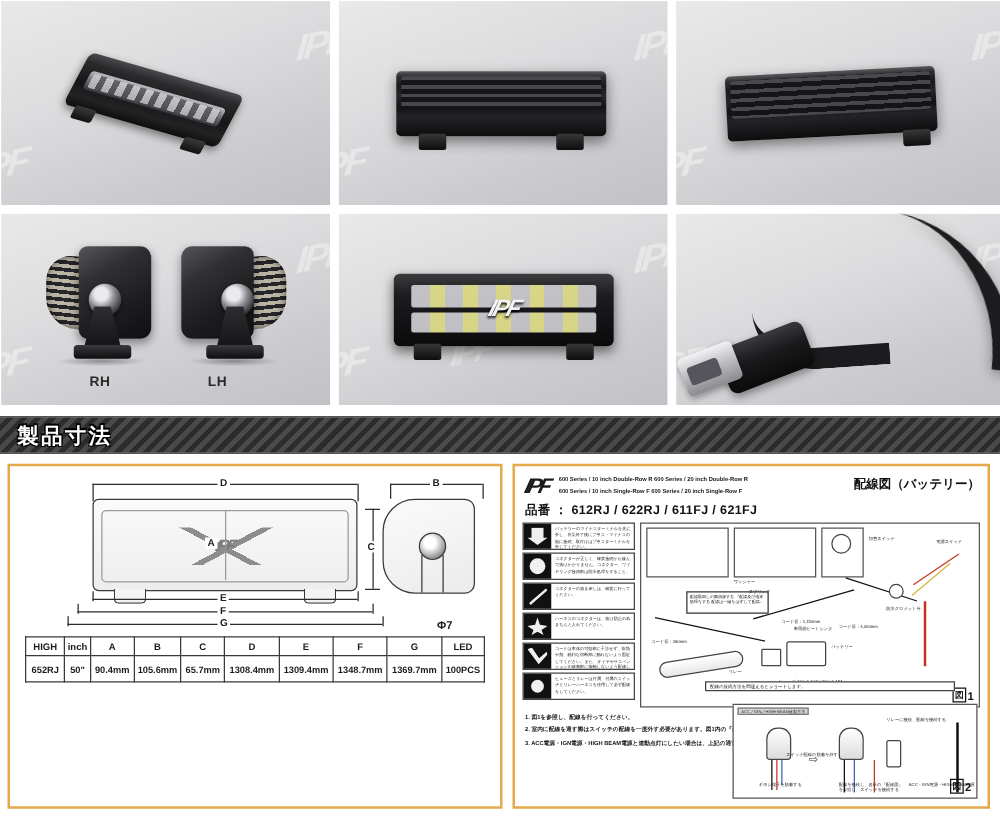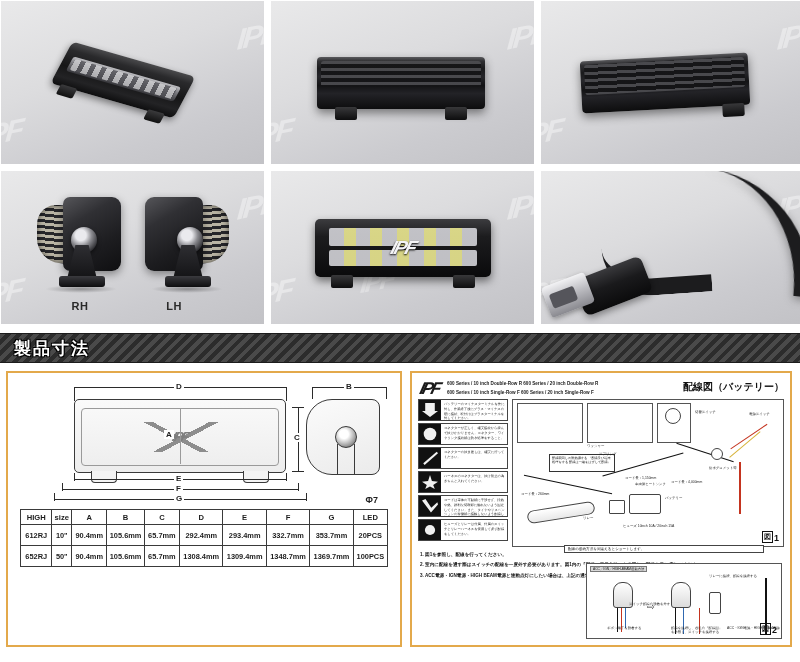--- a/index.html
+++ b/index.html
@@ -279,21 +279,21 @@
   .dev-side .hub{
     position:absolute; left:28px; top:26px; width:22px; height:22px; border-radius:50%;
     border:1.2px solid #3a3a3a;
     background: radial-gradient(circle at 40% 36%, #fff 0 25%, #b9b9b9 55%, #4a4a4a 100%);
   }
   .dev-side .leg{
     position:absolute; left:30px; top:44px; width:18px; height:30px;
     border-left:1.2px solid #3a3a3a; border-right:1.2px solid #3a3a3a;
   }
   .phi{
-    position:absolute; right:16px; bottom:-2px; font-size:9px; color:#1f1f1f; font-weight:600;
+    position:absolute; right:32px; bottom:-2px; font-size:9px; color:#1f1f1f; font-weight:600;
   }
 
   
   table.dims{
     border-collapse:collapse;
     margin: 6px auto 0 auto;
     width: 368px;
     font-size:7.4px;
     color:#1c1c1c;
   }
@@ -573,44 +573,32 @@
           <col class="n">
         <col class="w">
           <col class="w">
           <col class="w">
           <col class="w">
           <col class="l">
       </colgroup>
       <thead>
         <tr>
           <th>HIGH</th>
-          <th>size</th>
+          <th>inch</th>
           <th>A</th>
           <th>B</th>
           <th>C</th>
           <th>D</th>
           <th>E</th>
           <th>F</th>
           <th>G</th>
           <th>LED</th>
         </tr>
       </thead>
       <tbody>
-        <tr>
-          <td>612RJ</td>
-          <td>10"</td>
-          <td>90.4mm</td>
-          <td>105.6mm</td>
-          <td>65.7mm</td>
-          <td>292.4mm</td>
-          <td>293.4mm</td>
-          <td>332.7mm</td>
-          <td>353.7mm</td>
-          <td>20PCS</td>
-        </tr>
         <tr>
           <td>652RJ</td>
           <td>50"</td>
           <td>90.4mm</td>
           <td>105.6mm</td>
           <td>65.7mm</td>
           <td>1308.4mm</td>
           <td>1309.4mm</td>
           <td>1348.7mm</td>
           <td>1369.7mm</td>
@@ -624,20 +612,25 @@
 
     <div class="sheet-head">
       <div class="ipf-logo">IPF</div>
       <div>
         <div class="series">600 Series / 10 inch Double-Row R    600 Series / 20 inch Double-Row R</div>
         <div class="series">600 Series / 10 inch Single-Row F    600 Series / 20 inch Single-Row F</div>
       </div>
       <div class="sheet-title">配線図（バッテリー）</div>
     </div>
 
+    <div class="partno">
+      <span>品番</span>
+      <span>：</span>
+      <span>612RJ / 622RJ / 611FJ / 621FJ</span>
+    </div>
 
     <div class="sheet-body">
 
       <div class="warn-col">
         <div class="warn-box">
           <div class="warn-ico i0">
               <span></span>
             </div>
           <div class="warn-txt">バッテリーのマイナスターミナルを先に外し、作業終了後にプラス・マイナスの順に接続、取付けはプラスターミナルを外してください。</div>
         </div>

